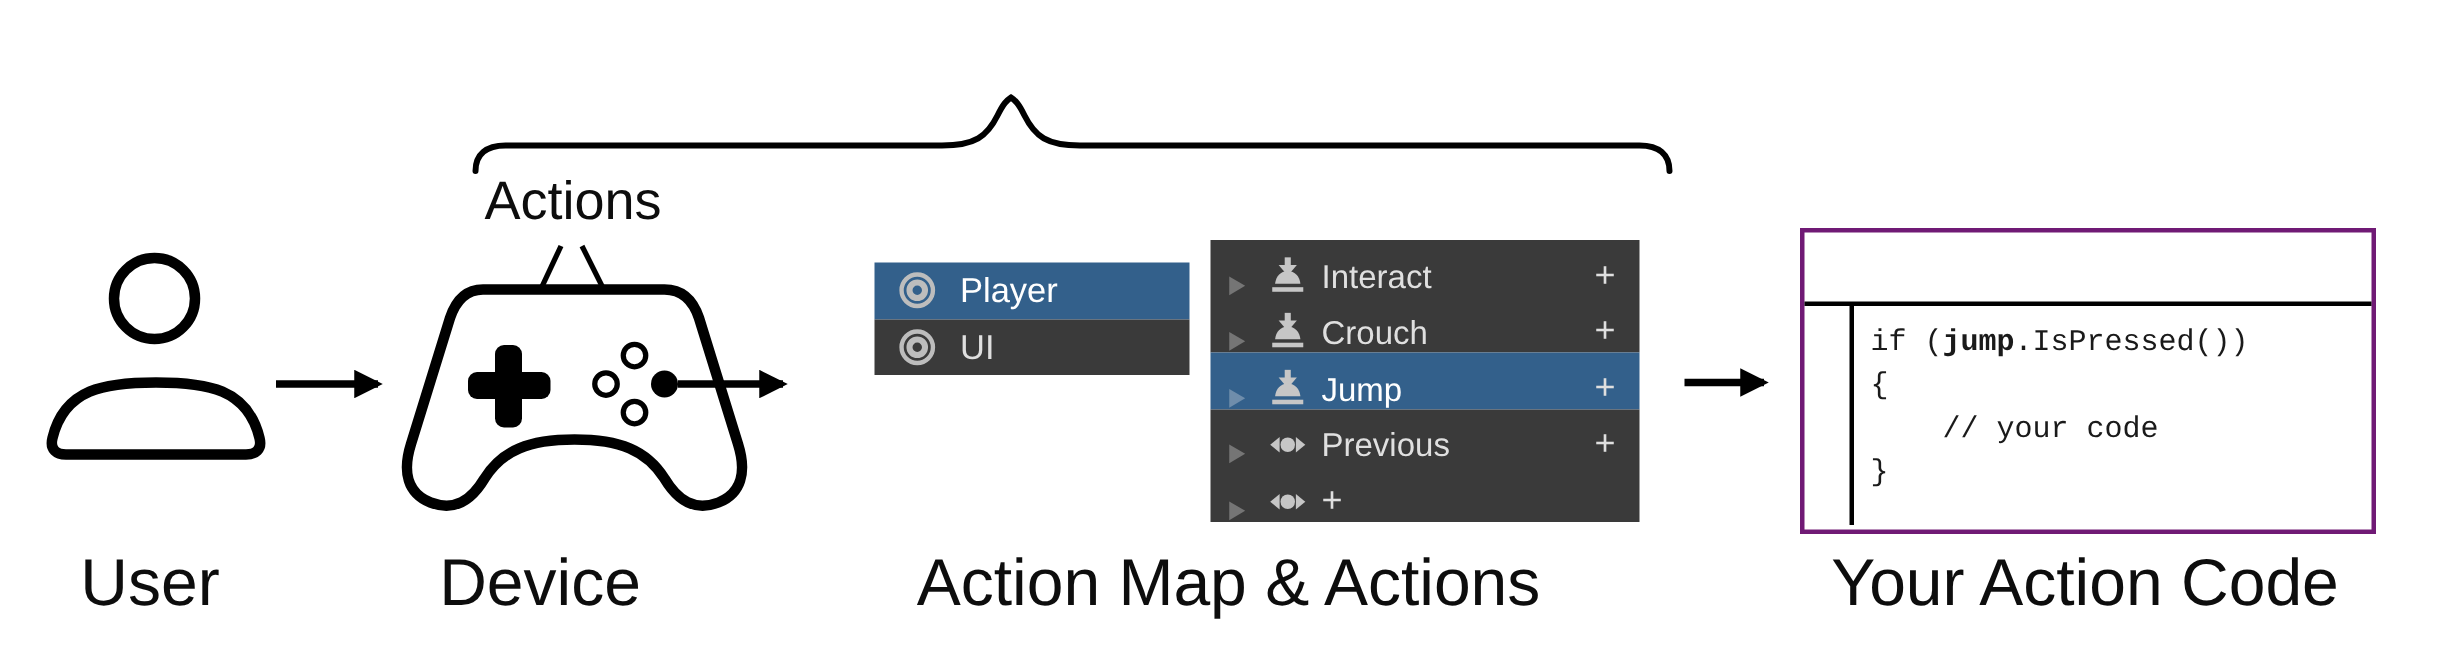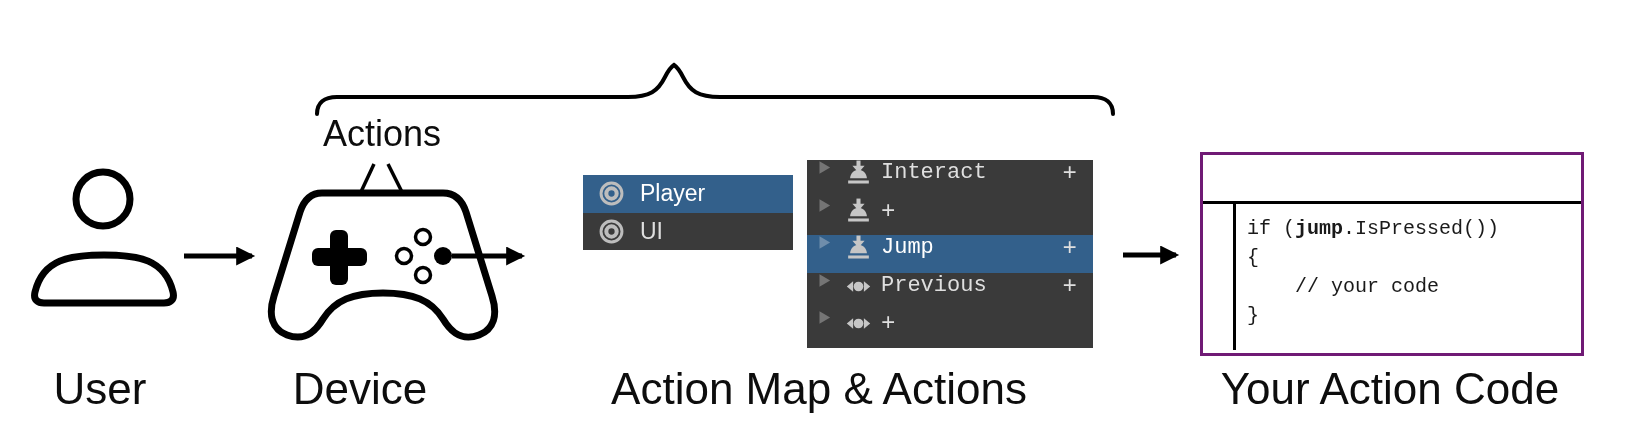--- a/index.html
+++ b/index.html
@@ -43,23 +43,23 @@
   .amrow .radio svg{width:100%;height:100%;}
   .amlabel{font-size:23px;color:var(--row-text,#dfdfdf);}
   .amrow.selected .amlabel{color:var(--selected-text,#ffffff);}
 
   
   .actions-panel{
     position:absolute;left:807px;top:160px;width:286px;height:188px;
     z-index:2;display:flex;flex-direction:column;
   }
   .acrow{
-    flex:1;display:flex;align-items:flex-start;
+    flex:1;display:flex;align-items:flex-end;
     background:var(--panel-dark,#3a3a3a);
-    padding:0 16px 0 10px;gap:9px;font-family:Liberation Mono, monospace;
+    padding:0 16px 0 10px;gap:9px;
   }
   .acrow.selected{background:var(--selection-blue,#33608b);}
   .acrow .fold{width:15px;height:15px;display:inline-flex;flex:none;}
   .acrow .fold svg{width:100%;height:100%;fill:#757575;}
   .acrow.selected .fold svg{fill:#6f8dab;}
   .acrow .aicon{width:27px;height:27px;display:inline-flex;flex:none;margin-left:4px;}
   .acrow .aicon svg{width:100%;height:100%;fill:var(--icon-gray,#c6c6c6);}
   .aclabel{font-size:22px;color:var(--row-text,#dfdfdf);flex:1;}
   .acrow.selected .aclabel{color:var(--selected-text,#ffffff);}
   .plus{font-size:24px;color:var(--row-text,#dfdfdf);flex:none;}
@@ -180,20 +180,21 @@
           </svg>
       </span>
       <span class="aicon">
         <svg viewBox="0 0 24 24">
           <rect x="10.2" y="0.5" width="3.6" height="5.8"></rect>
           <path d="M6.6 5 h10.8 l-5.4 6.4 z"></path>
           <path d="M12 8.6 c-4.3 0 -7.1 3.3 -7.5 7.6 h15 C19.1 11.9 16.3 8.6 12 8.6 z"></path>
           <rect x="2.8" y="18.2" width="18.4" height="2.7"></rect>
         </svg>
       </span>
+      <span class="aclabel">Crouch</span>
       <span class="plus">+</span>
     </div>
 
     <div class="acrow selected">
       <span class="fold">
         <svg viewBox="0 0 12 12">
             <path d="M2 1 L10.5 6 L2 11 Z"></path>
           </svg>
       </span>
       <span class="aicon">

